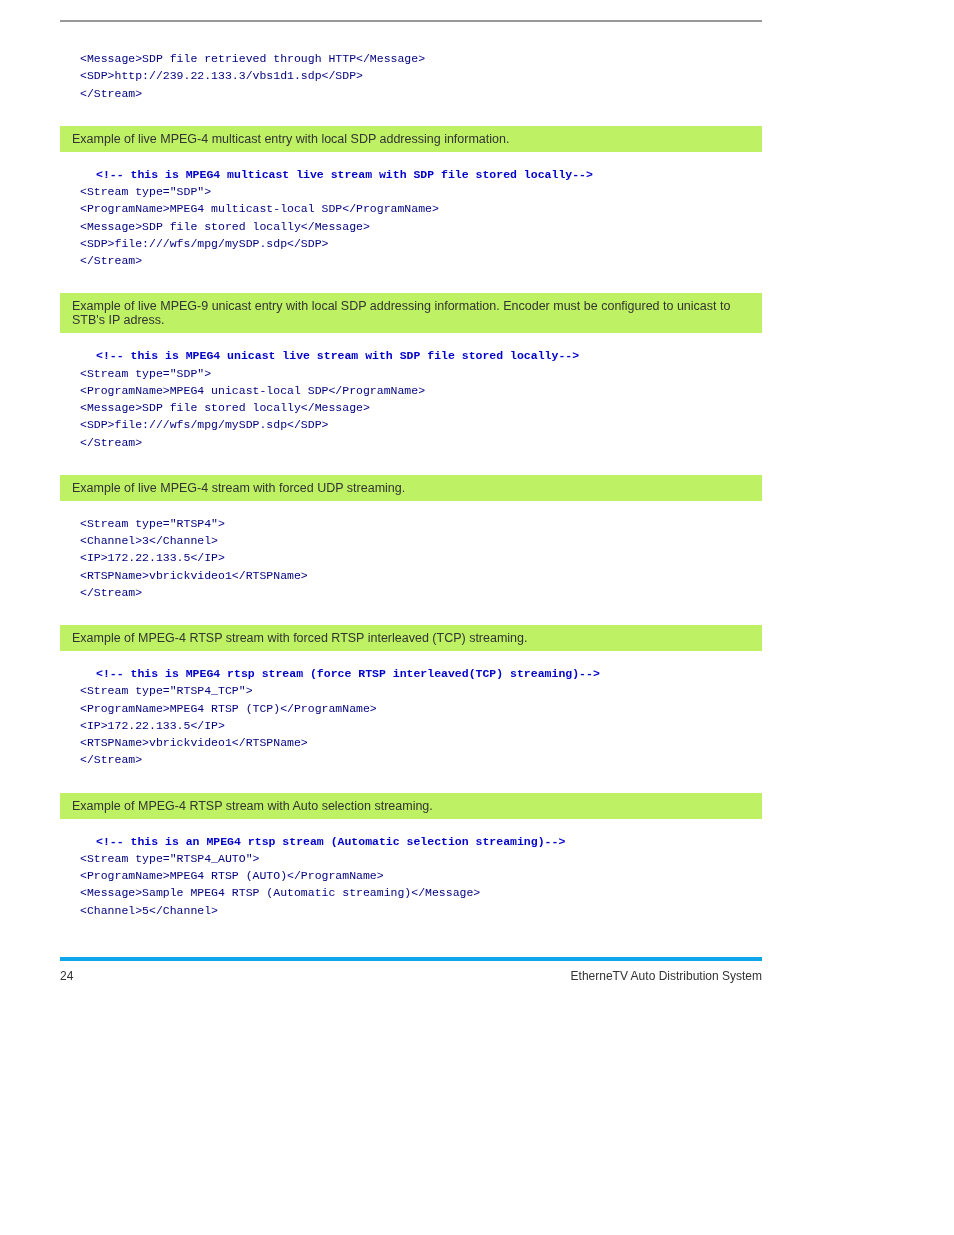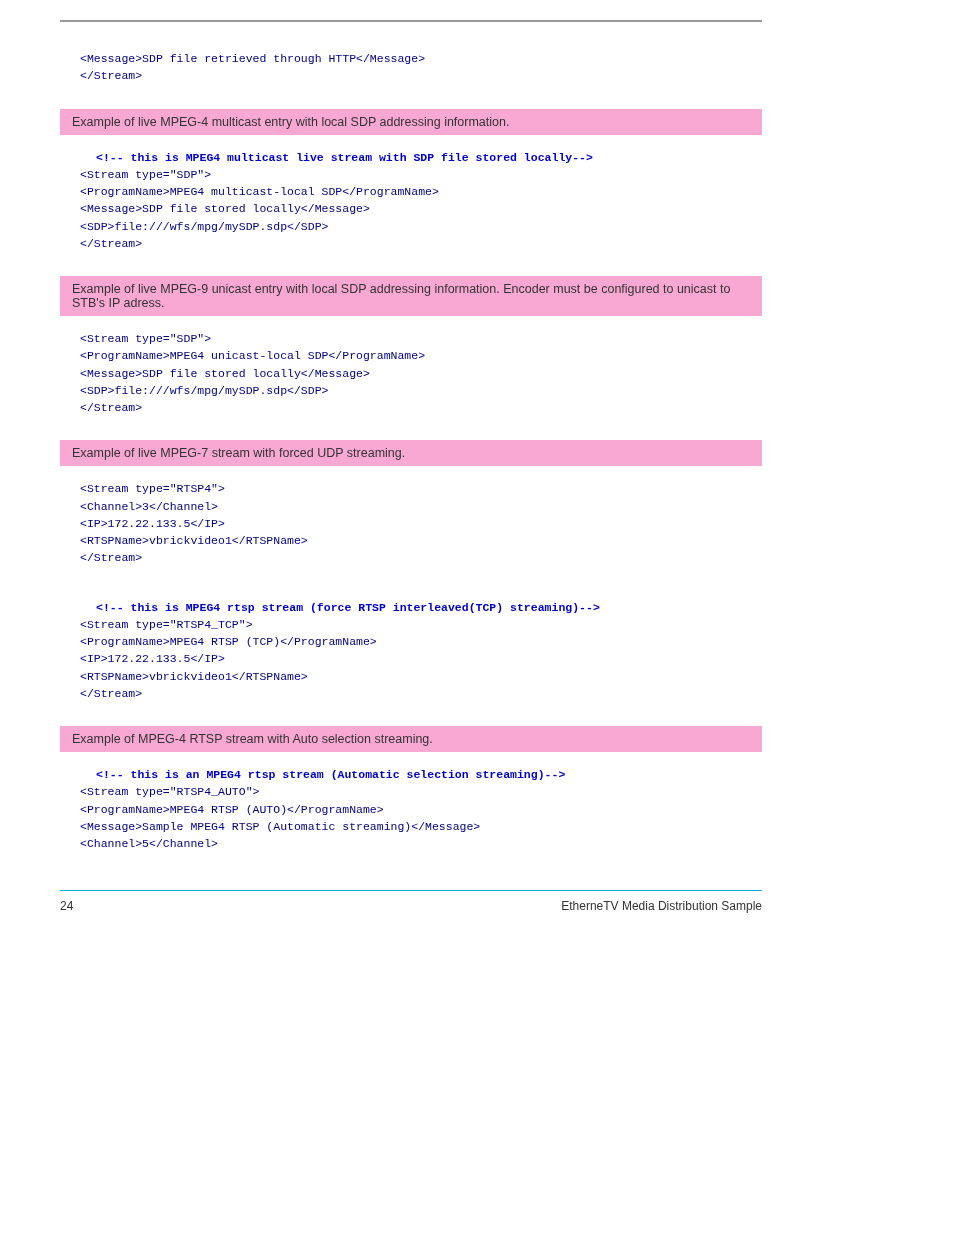--- a/index.html
+++ b/index.html
@@ -40,37 +40,37 @@
       margin-bottom: 4px;
     }
 
     .code-comment {
       color: #0000cc;
       font-weight: bold;
       margin-left: 16px;
     }
 
     .description-box {
-      background: #f9a8d4;
+      background: #bef264;
       padding: 6px 12px;
       font-size: 12.5px;
       color: #333;
       margin-bottom: 6px;
       font-family: Arial, Helvetica, sans-serif;
     }
 
     .section {
       margin-bottom: 16px;
     }
 
     .footer-row {
       display: flex;
       justify-content: space-between;
       margin-top: 30px;
-      border-top: 1px solid #0ea5e9;
+      border-top: 4px solid #0ea5e9;
       padding-top: 8px;
     }
 
     .page-number {
       font-size: 12px;
       color: #333;
     }
 
     .brand-text {
       font-size: 12px;
@@ -83,20 +83,21 @@
   </style>
 </head>
 <body>
 
 <div class="page-container">
   <div class="top-divider"></div>
 
   <div class="section">
     <div class="code-block">
       <div class="xml-tag">&lt;Message&gt;SDP file retrieved through HTTP&lt;/Message&gt;</div>
+      <div class="xml-tag">&lt;SDP&gt;http://239.22.133.3/vbs1d1.sdp&lt;/SDP&gt;</div>
       <div class="xml-tag">&lt;/Stream&gt;</div>
     </div>
   </div>
 
   <div class="section">
     <div class="description-box">
       Example of live MPEG-4 multicast entry with local SDP addressing information.
     </div>
     <div class="code-block">
       <div class="code-comment">&lt;!-- this is MPEG4 multicast live stream with SDP file stored locally--&gt;</div>
@@ -106,42 +107,46 @@
       <div class="xml-tag">&lt;SDP&gt;file:///wfs/mpg/mySDP.sdp&lt;/SDP&gt;</div>
       <div class="xml-tag">&lt;/Stream&gt;</div>
     </div>
   </div>
 
   <div class="section">
     <div class="description-box">
       Example of live MPEG-9 unicast entry with local SDP addressing information. Encoder must be configured to unicast to STB's IP adress.
     </div>
     <div class="code-block">
+      <div class="code-comment">&lt;!-- this is MPEG4 unicast live stream with SDP file stored locally--&gt;</div>
       <div class="xml-tag">&lt;Stream type="SDP"&gt;</div>
       <div class="xml-tag">&lt;ProgramName&gt;MPEG4 unicast-local SDP&lt;/ProgramName&gt;</div>
       <div class="xml-tag">&lt;Message&gt;SDP file stored locally&lt;/Message&gt;</div>
       <div class="xml-tag">&lt;SDP&gt;file:///wfs/mpg/mySDP.sdp&lt;/SDP&gt;</div>
       <div class="xml-tag">&lt;/Stream&gt;</div>
     </div>
   </div>
 
   <div class="section">
     <div class="description-box">
-      Example of live MPEG-7 stream with forced UDP streaming.
+      Example of live MPEG-4 stream with forced UDP streaming.
     </div>
     <div class="code-block">
       <div class="xml-tag">&lt;Stream type="RTSP4"&gt;</div>
       <div class="xml-tag">&lt;Channel&gt;3&lt;/Channel&gt;</div>
       <div class="xml-tag">&lt;IP&gt;172.22.133.5&lt;/IP&gt;</div>
       <div class="xml-tag">&lt;RTSPName&gt;vbrickvideo1&lt;/RTSPName&gt;</div>
       <div class="xml-tag">&lt;/Stream&gt;</div>
     </div>
   </div>
 
   <div class="section">
+    <div class="description-box">
+      Example of MPEG-4 RTSP stream with forced RTSP interleaved (TCP) streaming.
+    </div>
     <div class="code-block">
       <div class="code-comment">&lt;!-- this is MPEG4 rtsp stream (force RTSP interleaved(TCP) streaming)--&gt;</div>
       <div class="xml-tag">&lt;Stream type="RTSP4_TCP"&gt;</div>
       <div class="xml-tag">&lt;ProgramName&gt;MPEG4 RTSP (TCP)&lt;/ProgramName&gt;</div>
       <div class="xml-tag">&lt;IP&gt;172.22.133.5&lt;/IP&gt;</div>
       <div class="xml-tag">&lt;RTSPName&gt;vbrickvideo1&lt;/RTSPName&gt;</div>
       <div class="xml-tag">&lt;/Stream&gt;</div>
     </div>
   </div>
 
@@ -153,15 +158,15 @@
       <div class="code-comment">&lt;!-- this is an MPEG4 rtsp stream (Automatic selection streaming)--&gt;</div>
       <div class="xml-tag">&lt;Stream type="RTSP4_AUTO"&gt;</div>
       <div class="xml-tag">&lt;ProgramName&gt;MPEG4 RTSP (AUTO)&lt;/ProgramName&gt;</div>
       <div class="xml-tag">&lt;Message&gt;Sample MPEG4 RTSP (Automatic streaming)&lt;/Message&gt;</div>
       <div class="xml-tag">&lt;Channel&gt;5&lt;/Channel&gt;</div>
     </div>
   </div>
 
   <div class="footer-row">
     <span class="page-number">24</span>
-    <span class="brand-text">EtherneTV Media Distribution Sample</span>
+    <span class="brand-text">EtherneTV Auto Distribution System</span>
   </div>
 </div>
 
 </body></html>

